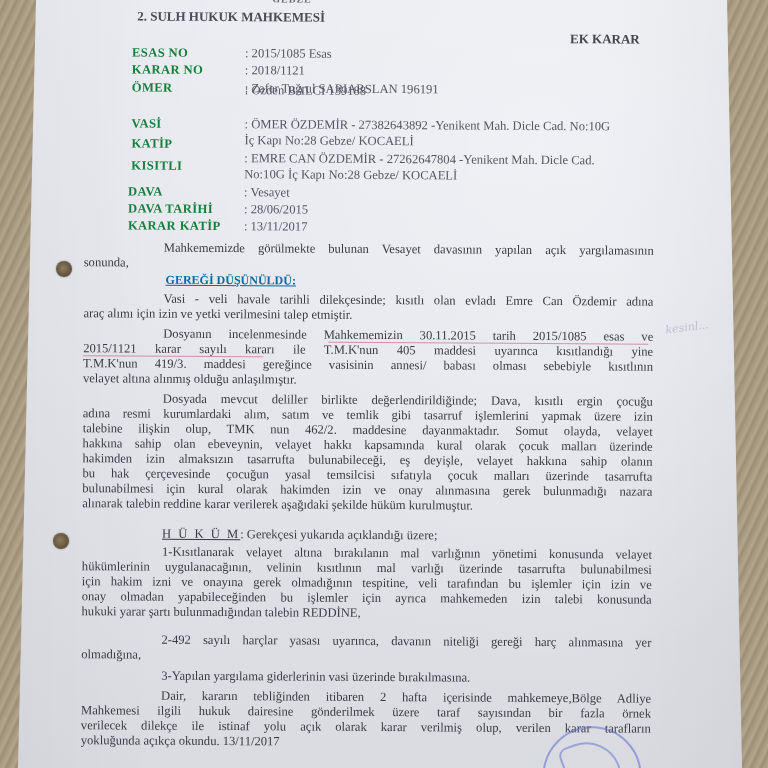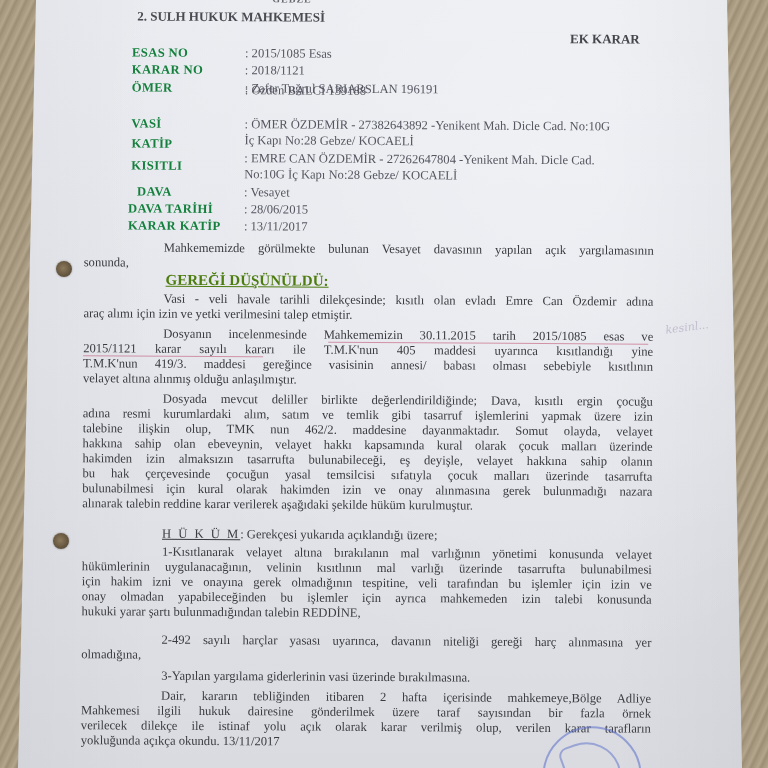--- a/index.html
+++ b/index.html
@@ -26,21 +26,21 @@
   .abs { position:absolute; white-space:nowrap; }
   .court-top { left:270px; top:-8px; font-size:10px; color:#6a6b70; font-weight:bold; letter-spacing:1px; }
   .court { left:135px; top:10px; font-weight:bold; font-size:13px; color:#4a4b52; }
   .ek-karar { left:568px; top:30px; font-weight:bold; font-size:13px; color:#45464c; }
   .meta-label { font-weight:bold; color:#15803d; font-size:12.6px; letter-spacing:0.4px; }
   .meta-value { color:#555660; }
   .para { position:absolute; left:83px; width:570px; text-align:justify; }
   .indent { text-indent:80px; }
   .line { display:block; text-align:justify; text-align-last:justify; }
   .line.last { text-align-last:left; }
-  .heading { font-weight:bold; text-decoration:underline; color:#4d7c0f; font-size:15px; }
+  .heading { font-weight:bold; text-decoration:underline; color:#0369a1; font-size:12px; }
   .hukum-title { font-weight:normal; text-decoration:underline; letter-spacing:2px; }
   .hole {
     position:absolute; width:16px; height:16px; border-radius:50%;
     background: radial-gradient(circle at 45% 45%, #8c7a5c 0%, #5e4f3a 70%, #3e3428 100%);
     box-shadow: 0 0 2px rgba(0,0,0,0.4);
   }
   .handwriting {
     position:absolute; left:665px; top:318px; font-family:"DejaVu Serif", serif; font-style:italic;
     color:#b9b4c8; font-size:11px; transform: rotate(-8deg); opacity:0.8;
   }
@@ -94,21 +94,21 @@
   </div>
   <div class="abs meta-value" style="left:243px; top:118px;">: ÖMER ÖZDEMİR - 27382643892 -Yenikent Mah. Dicle Cad. No:10G</div>
   <div class="abs meta-value" style="left:243px; top:134px;">İç Kapı No:28  Gebze/ KOCAELİ</div>
 
   <div class="abs" style="left:130px; top:160px;">
     <span class="meta-label">KISITLI</span>
   </div>
   <div class="abs meta-value" style="left:243px; top:152px;">: EMRE CAN ÖZDEMİR - 27262647804 -Yenikent Mah. Dicle Cad.</div>
   <div class="abs meta-value" style="left:243px; top:168px;">No:10G İç Kapı No:28  Gebze/ KOCAELİ</div>
 
-  <div class="abs" style="left:127px; top:186px;margin-left:9px;">
+  <div class="abs" style="left:127px; top:186px;">
     <span class="meta-label">DAVA</span>
   </div>
   <div class="abs meta-value" style="left:243px; top:186px;">: Vesayet</div>
 
   <div class="abs" style="left:127px; top:203px;">
     <span class="meta-label">DAVA TARİHİ</span>
   </div>
   <div class="abs meta-value" style="left:243px; top:203px;">: 28/06/2015</div>
 
   <div class="abs" style="left:127px; top:220px;">

